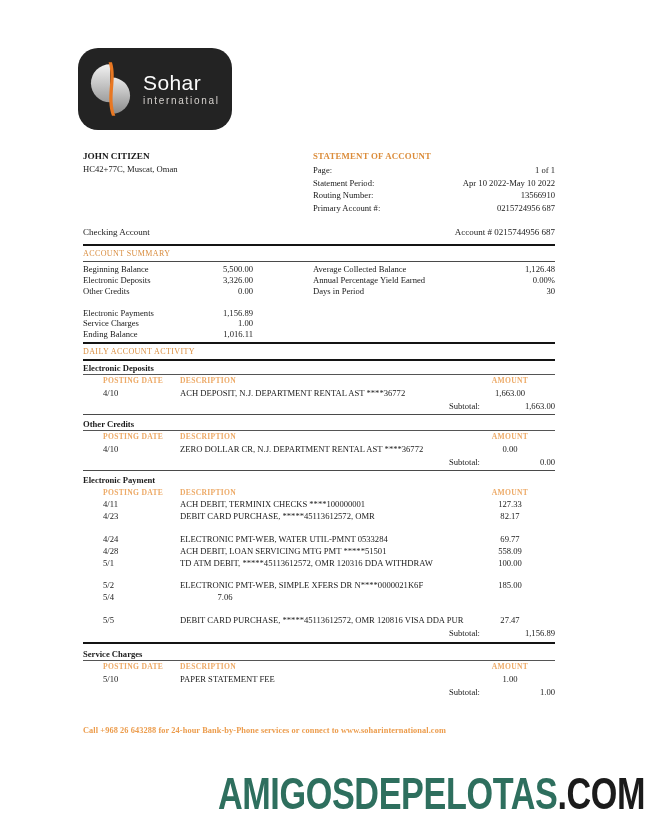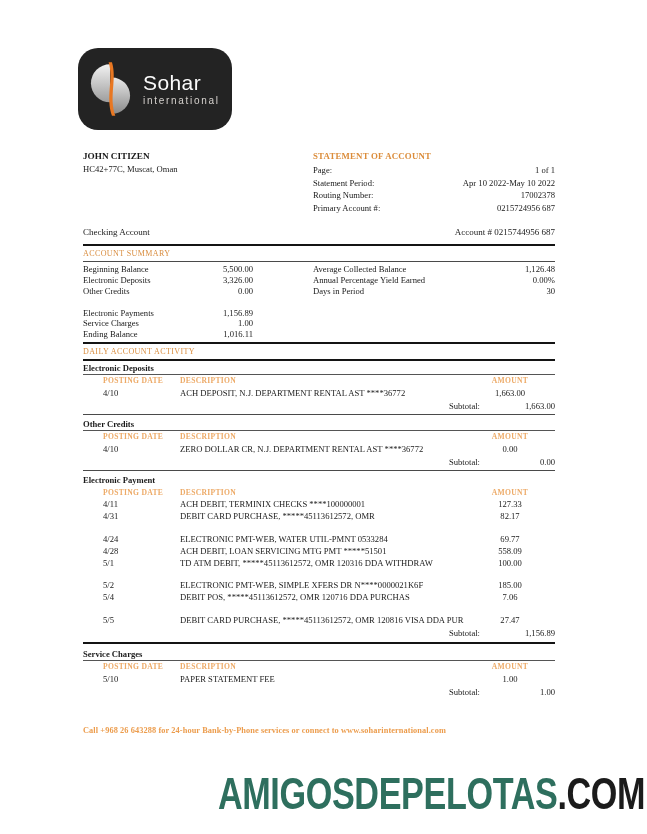--- a/index.html
+++ b/index.html
@@ -100,21 +100,21 @@
             <div class="info-row">
               <span>Page:</span>
               <span>1 of 1</span>
             </div>
             <div class="info-row">
               <span>Statement Period:</span>
               <span>Apr 10 2022-May 10 2022</span>
             </div>
             <div class="info-row">
               <span>Routing Number:</span>
-              <span>17002378</span>
+              <span>13566910</span>
             </div>
             <div class="info-row">
               <span>Primary Account #:</span>
               <span>0215724956 687</span>
             </div>
           </div>
       </div>
     </div>
 
     <div class="acct-row">
@@ -220,21 +220,21 @@
             <span class="c-date">POSTING DATE</span>
             <span class="c-desc">DESCRIPTION</span>
             <span class="c-amt">AMOUNT</span>
           </div>
           <div class="data-row">
             <span class="c-date">4/11</span>
             <span class="c-desc">ACH DEBIT, TERMINIX CHECKS ****100000001</span>
             <span class="c-amt">127.33</span>
           </div>
           <div class="data-row">
-            <span class="c-date">4/31</span>
+            <span class="c-date">4/23</span>
             <span class="c-desc">DEBIT CARD PURCHASE, *****45113612572, OMR</span>
             <span class="c-amt">82.17</span>
           </div>
           <div class="spacer-row"></div>
           <div class="data-row">
             <span class="c-date">4/24</span>
             <span class="c-desc">ELECTRONIC PMT-WEB, WATER UTIL-PMNT 0533284</span>
             <span class="c-amt">69.77</span>
           </div>
           <div class="data-row">
@@ -248,21 +248,20 @@
             <span class="c-amt">100.00</span>
           </div>
           <div class="spacer-row"></div>
           <div class="data-row">
             <span class="c-date">5/2</span>
             <span class="c-desc">ELECTRONIC PMT-WEB, SIMPLE XFERS DR N****0000021K6F</span>
             <span class="c-amt">185.00</span>
           </div>
           <div class="data-row">
             <span class="c-date">5/4</span>
-            <span class="c-desc">DEBIT POS, *****45113612572, OMR 120716 DDA PURCHAS</span>
             <span class="c-amt">7.06</span>
           </div>
           <div class="spacer-row"></div>
           <div class="data-row">
             <span class="c-date">5/5</span>
             <span class="c-desc">DEBIT CARD PURCHASE, *****45113612572, OMR 120816 VISA DDA PUR</span>
             <span class="c-amt">27.47</span>
           </div>
           <div class="subtotal-row">
             <span>Subtotal:</span>

